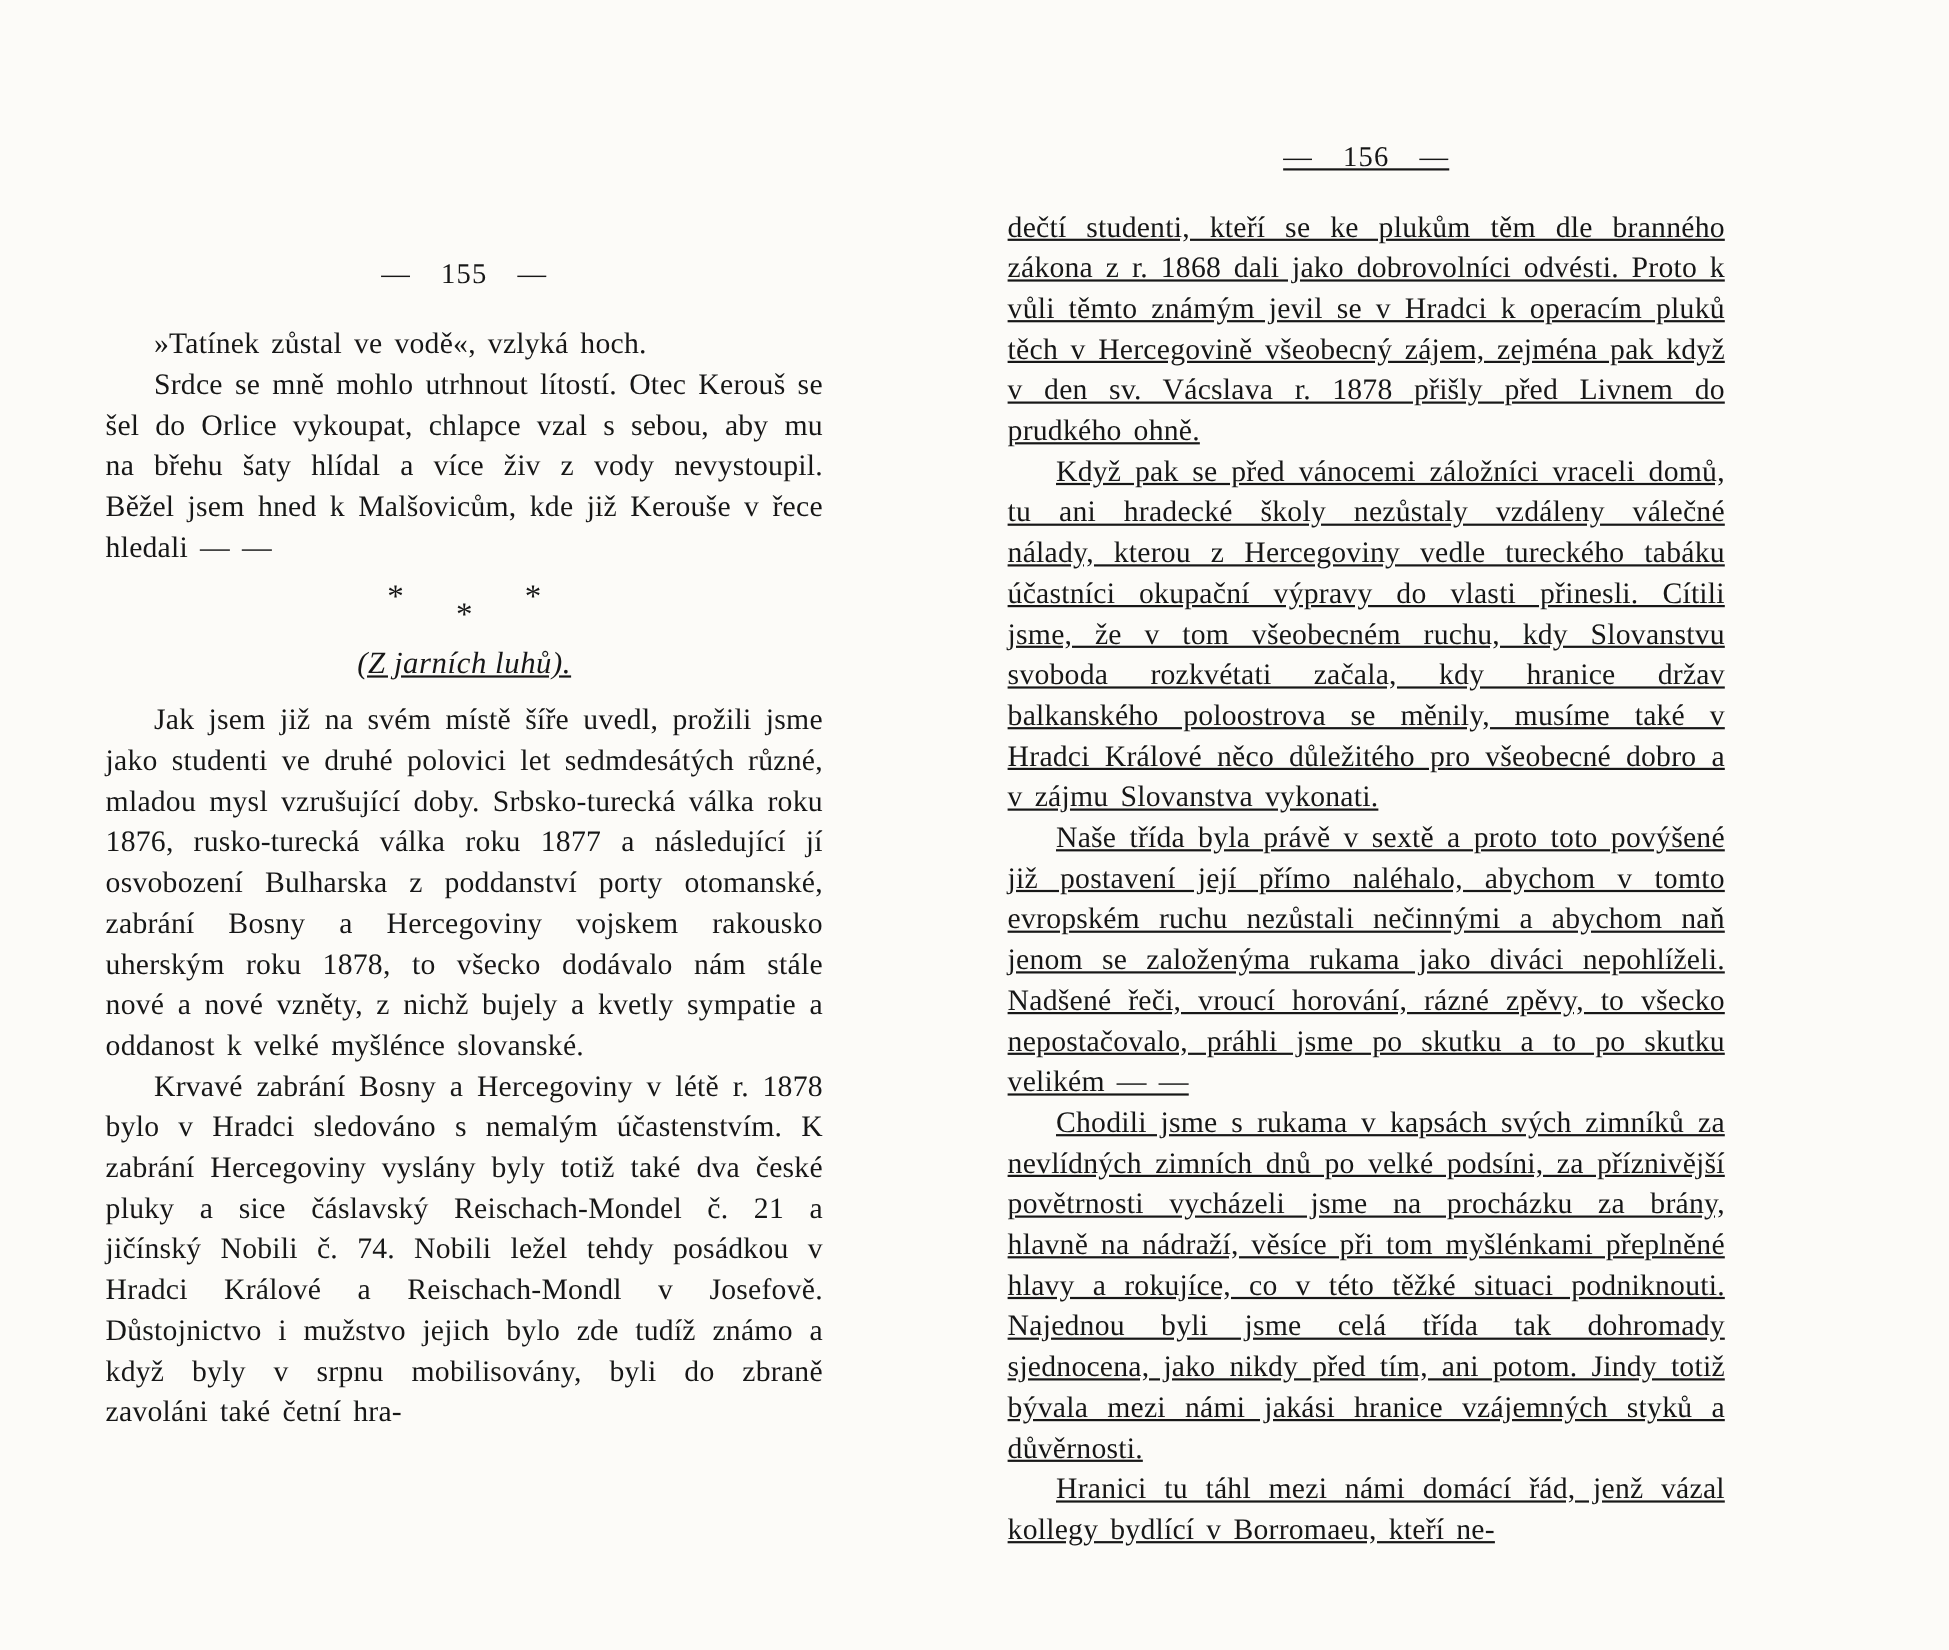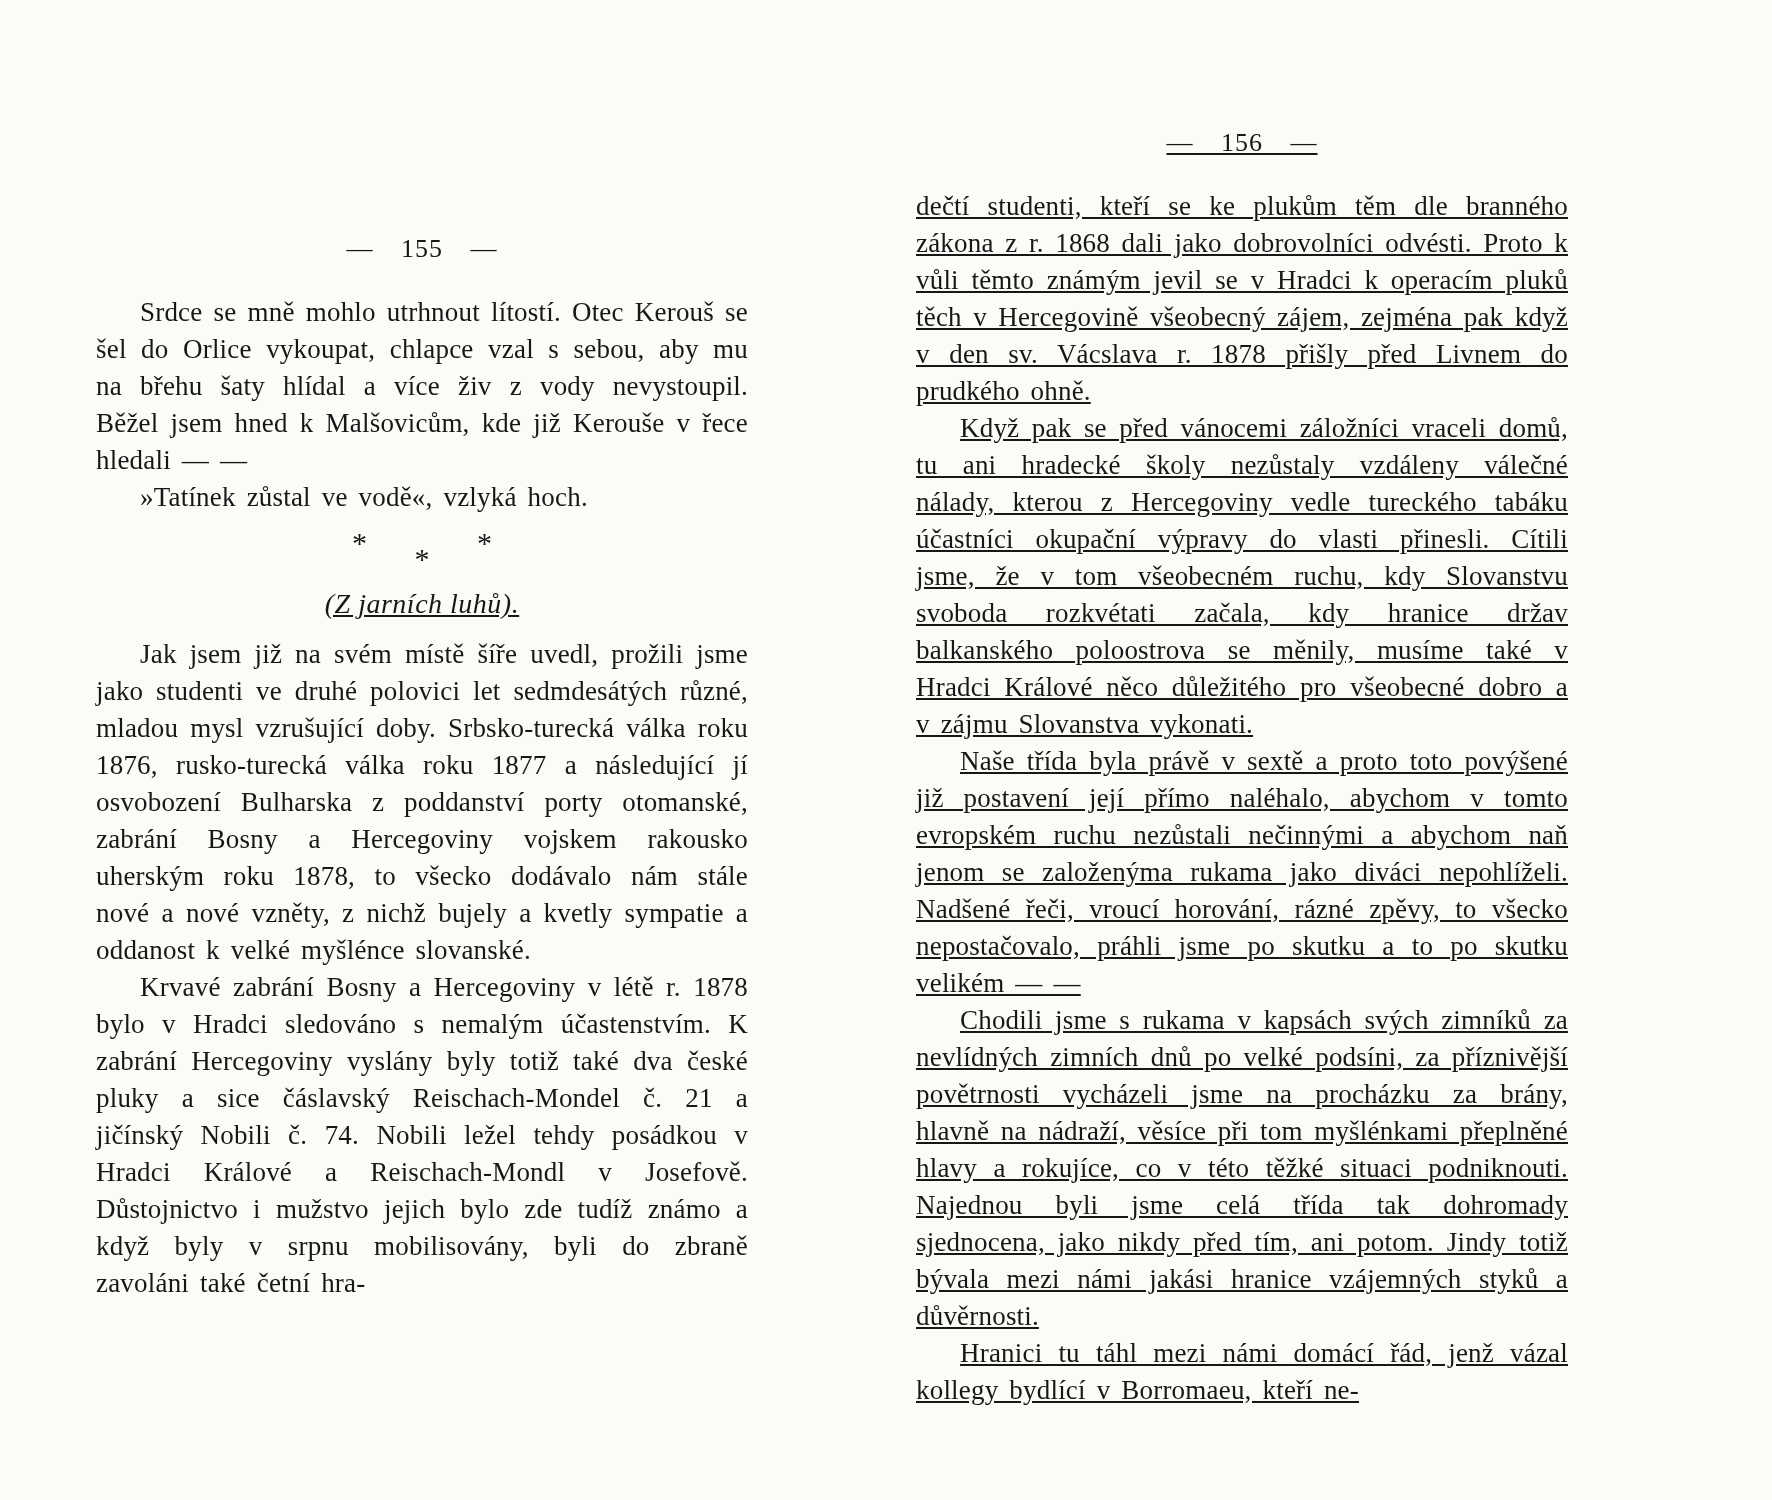--- a/index.html
+++ b/index.html
@@ -76,22 +76,22 @@
 </style>
 </head>
 <body>
 
 <div class="spread">
 
   <section class="page left">
     <div class="content">
       <div class="page-number">— 155 —</div>
 
+      <p class="para indent">»Tatínek zůstal ve vodě«, vzlyká hoch.</p>
       <p class="para indent">Srdce se mně mohlo utrhnout lítostí. Otec Kerouš se šel do Orlice vykoupat, chlapce vzal s sebou, aby mu na břehu šaty hlídal a více živ z vody nevystoupil. Běžel jsem hned k Malšovicům, kde již Kerouše v řece hledali — —</p>
-      <p class="para indent">»Tatínek zůstal ve vodě«, vzlyká hoch.</p>
 
       <div class="asterism">
         <span class="ast">*</span>
         <span class="ast mid">*</span>
         <span class="ast">*</span>
       </div>
 
       <h2 class="section-heading">(Z jarních luhů).</h2>
 
       <p class="para indent">Jak jsem již na svém místě šíře uvedl, prožili jsme jako studenti ve druhé polovici let sedmdesátých různé, mladou mysl vzrušující doby. Srbsko-turecká válka roku 1876, rusko-turecká válka roku 1877 a následující jí osvobození Bulharska z poddanství porty otomanské, zabrání Bosny a Hercegoviny vojskem rakousko uherským roku 1878, to všecko dodávalo nám stále nové a nové vzněty, z nichž bujely a kvetly sympatie a oddanost k velké myšlénce slovanské.</p>

